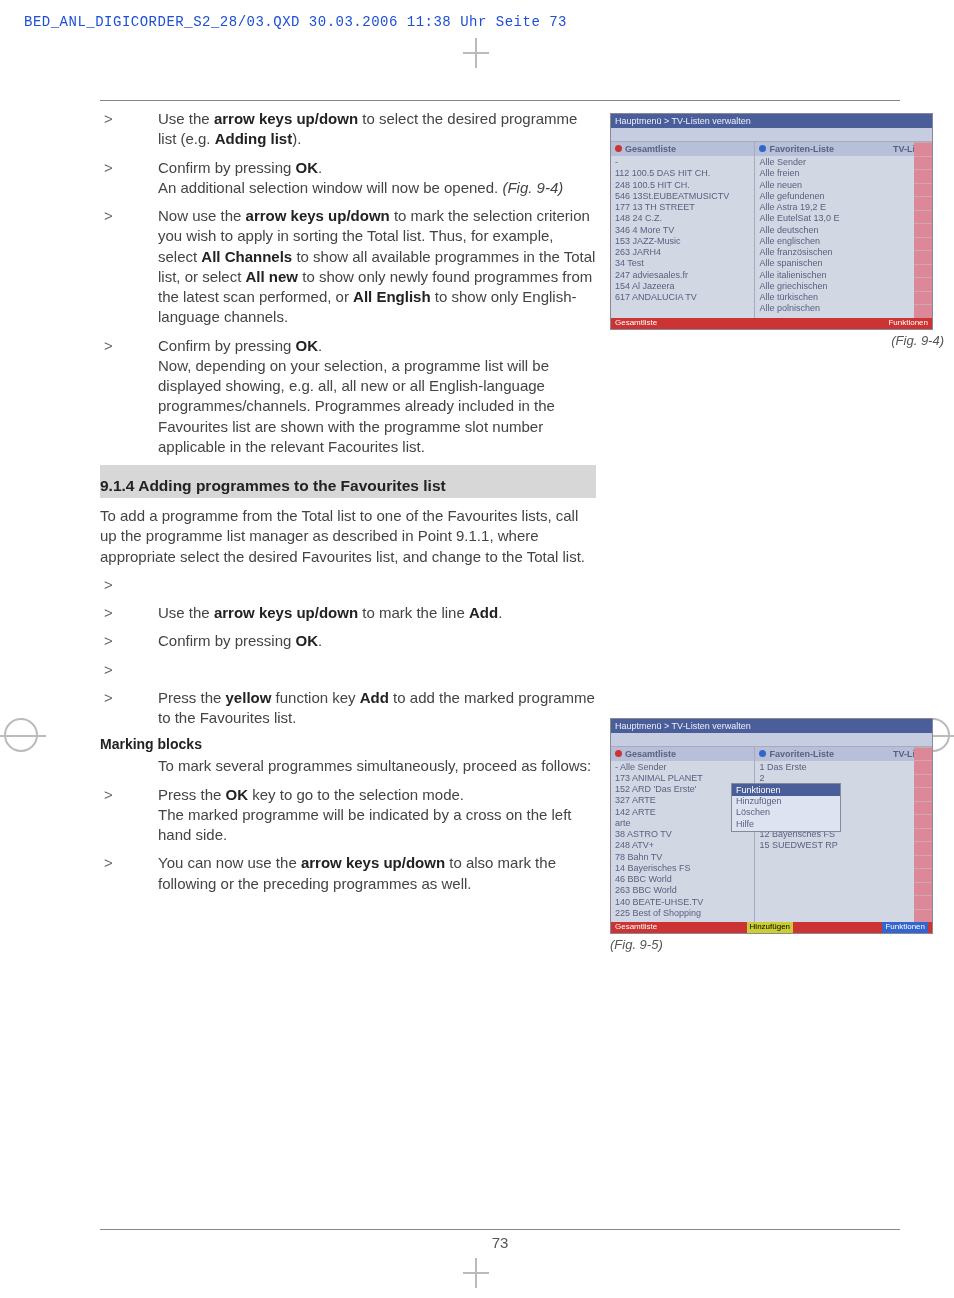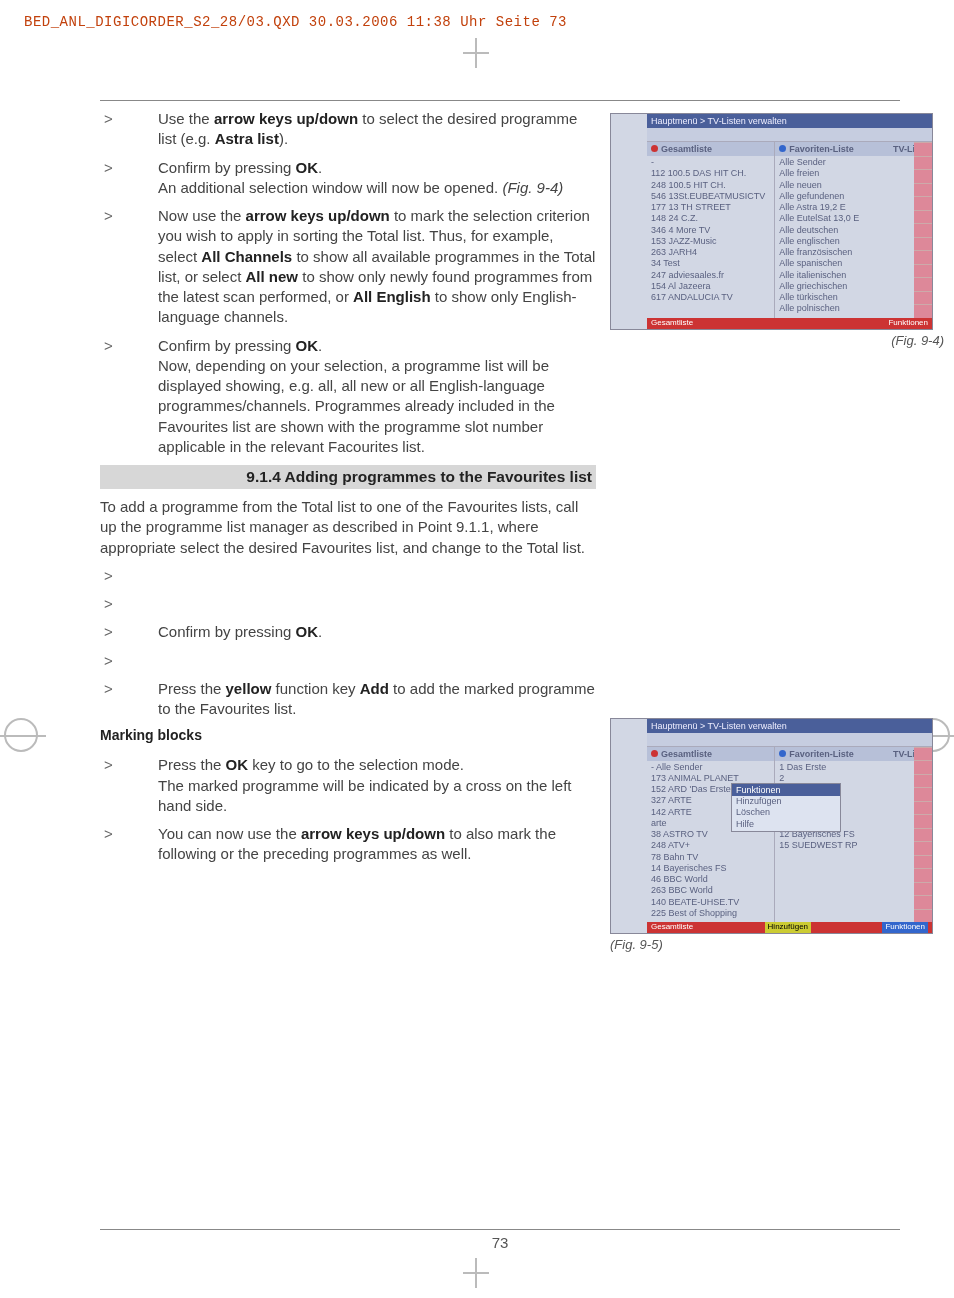--- a/index.html
+++ b/index.html
@@ -10,21 +10,21 @@
     font-family: Arial, Helvetica, sans-serif;
     color: #444;
     position: relative;
   }
   .header-line {
     position: absolute;
     top: 14px;
     left: 24px;
     font-size: 14px;
     font-family: "Courier New", monospace;
-    color: #c2410c;
+    color: #1d4ed8;
     letter-spacing: 0.5px;
   }
   .fold-mark-top { position: absolute; top: 38px; left: 475px; width: 2px; height: 30px; background: #bbb; }
   .fold-mark-top::before { content:""; position:absolute; top:14px; left:-12px; width:26px; height:2px; background:#bbb; }
   .fold-mark-bottom { position: absolute; bottom: 10px; left: 475px; width: 2px; height: 30px; background: #bbb; }
   .fold-mark-bottom::before { content:""; position:absolute; top:14px; left:-12px; width:26px; height:2px; background:#bbb; }
   .side-crop-left { position:absolute; top:718px; left:4px; width:34px; height:34px; border:2px solid #bbb; border-radius:50%; }
   .side-crop-left::after{content:"";position:absolute;top:15px;left:-6px;width:46px;height:2px;background:#bbb;}
   .side-crop-right { position:absolute; top:718px; right:4px; width:34px; height:34px; border:2px solid #bbb; border-radius:50%; }
   .side-crop-right::after{content:"";position:absolute;top:15px;left:-6px;width:46px;height:2px;background:#bbb;}
@@ -53,35 +53,33 @@
   .step-row { display:flex; margin-bottom: 8px; font-size: 15px; line-height: 1.35; }
   .marker { width: 58px; flex:0 0 58px; text-align:left; padding-left:4px; color:#666; }
   .step-text { flex:1; }
   .step-text b { font-weight:bold; color:#222; }
   .step-text i { font-style: italic; }
   .intro-para { font-size:15px; line-height:1.35; margin: 4px 0 8px 0; }
   .section-heading {
     background: #d7d7d7;
     font-weight: bold;
     font-size: 15.5px;
-    padding: 3px 4px 3px 0;
+    padding: 12px 4px 3px 0;
     margin: 8px 0 8px 0;
     color:#222;
-    text-align:right;
   }
   .sub-heading { font-weight:bold; font-size:14px; margin:8px 0 4px 0; color:#222; padding-left:0; }
 
   .screenshot {
     width: 323px;
     border: 1px solid #889;
     background: #d2d7e4;
     font-size: 9px;
     color: #5a6180;
     position: relative;
-    padding-left: 36px;
   }
   .scr-titlebar { background:#4a5f9a; color:#eef; height:14px; display:flex; align-items:center; padding:0 4px; }
   .scr-toolbar { background:#c6cde0; height:14px; border-bottom:1px solid #aab; }
   .scr-body { display:flex; }
   .scr-col-left { width:45%; border-right:1px solid #aab; }
   .scr-col-right { width:55%; }
   .scr-head { background:#b7c0d8; padding:2px 4px; font-weight:bold; display:flex; justify-content:space-between; }
   .scr-head .red-dot { width:7px; height:7px; background:#c33; border-radius:50%; display:inline-block; margin-right:3px; }
   .scr-head .blue-dot { width:7px; height:7px; background:#36c; border-radius:50%; display:inline-block; margin-right:3px; }
   .scr-rows { padding:1px 4px 3px 4px; }
@@ -114,21 +112,21 @@
 <div class="fold-mark-bottom"></div>
 <div class="side-crop-left"></div>
 <div class="side-crop-right"></div>
 
 <div class="page-frame">
 
   <div class="column-left">
     <div id="steps-top">
         <div class="step-row">
           <div class="marker">&gt;</div>
-          <div class="step-text">Use the <b>arrow keys up/down</b> to select the desired programme list (e.g. <b>Astra list</b>).</div>
+          <div class="step-text">Use the <b>arrow keys up/down</b> to select the desired programme list (e.g. <b>Adding list</b>).</div>
         </div>
         <div class="step-row">
           <div class="marker">&gt;</div>
           <div class="step-text">Confirm by pressing <b>OK</b>.<br>An additional selection window will now be opened. <i>(Fig. 9-4)</i></div>
         </div>
         <div class="step-row">
           <div class="marker">&gt;</div>
           <div class="step-text">Now use the <b>arrow keys up/down</b> to mark the selection criterion you wish to apply in sorting the Total list. Thus, for example, select <b>All Channels</b> to show all available programmes in the Total list, or select <b>All new</b> to show only newly found programmes from the latest scan performed, or <b>All English</b> to show only English-language channels.</div>
         </div>
         <div class="step-row">
@@ -137,37 +135,39 @@
         </div>
       </div>
     <div class="section-heading">9.1.4 Adding programmes to the Favourites list</div>
     <p class="intro-para">To add a programme from the Total list to one of the Favourites lists, call up the programme list manager as described in Point 9.1.1, where appropriate select the desired Favourites list, and change to the Total list.</p>
     <div id="steps-mid">
         <div class="step-row">
           <div class="marker">&gt;</div>
         </div>
         <div class="step-row">
           <div class="marker">&gt;</div>
+          <div class="step-text">Use the <b>arrow keys up/down</b> to mark the line <b>Add</b>.</div>
         </div>
         <div class="step-row">
           <div class="marker">&gt;</div>
           <div class="step-text">Confirm by pressing <b>OK</b>.</div>
         </div>
         <div class="step-row">
           <div class="marker">&gt;</div>
         </div>
         <div class="step-row">
           <div class="marker">&gt;</div>
           <div class="step-text">Press the <b>yellow</b> function key <b>Add</b> to add the marked programme to the Favourites list.</div>
         </div>
       </div>
     <div class="sub-heading">Marking blocks</div>
     <div id="marking-intro">
         <div class="step-row">
           <div class="marker"></div>
+          <div class="step-text">To mark several programmes simultaneously, proceed as follows:</div>
         </div>
       </div>
     <div id="steps-bottom">
         <div class="step-row">
           <div class="marker">&gt;</div>
           <div class="step-text">Press the <b>OK</b> key to go to the selection mode.<br>The marked programme will be indicated by a cross on the left hand side.</div>
         </div>
         <div class="step-row">
           <div class="marker">&gt;</div>
           <div class="step-text">You can now use the <b>arrow keys up/down</b> to also mark the following or the preceding programmes as well.</div>

